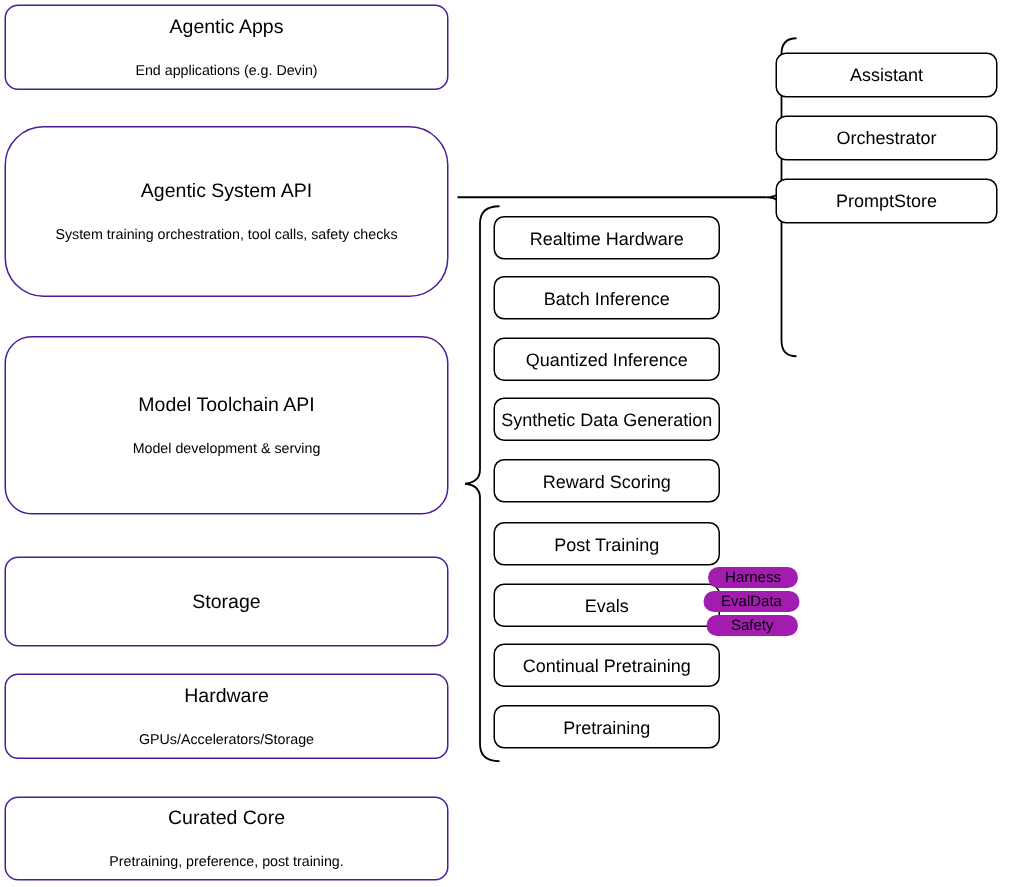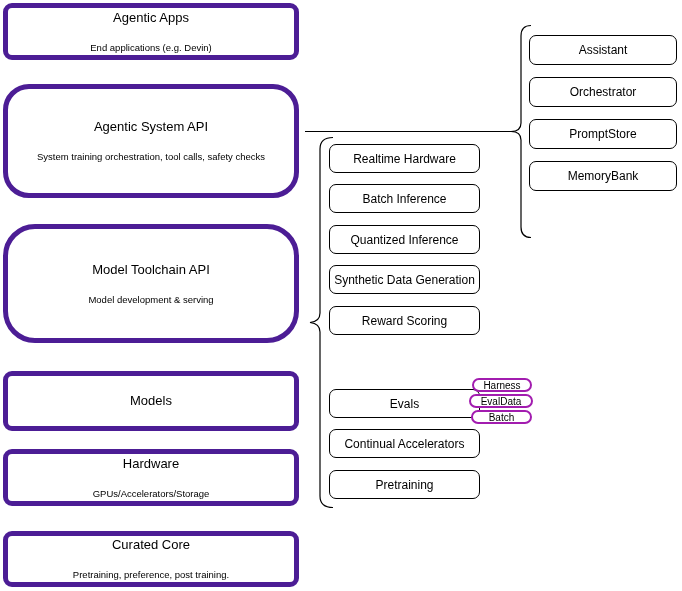--- a/index.html
+++ b/index.html
@@ -7,44 +7,44 @@
     position:relative;
     width:682px;height:591px;
     background:#fff;
     font-family:"Liberation Sans", sans-serif;
     color:#000;
     overflow:hidden;
   }
   .overlay{position:absolute;left:0;top:0;z-index:1;}
   .bigbox{
     position:absolute;left:3px;width:296px;
-    background:#fff;border:5px solid #4c1d95;
+    background:#fff;border:1px solid #4c1d95;
     box-sizing:border-box;
     display:flex;flex-direction:column;justify-content:center;align-items:center;
     gap:4px;z-index:2;text-align:center;
   }
   .bigbox .t{font-size:13px;line-height:16px;}
   .bigbox .s{font-size:9.5px;line-height:12px;margin-top:12px;}
   .mbox{
     position:absolute;left:329px;width:151px;height:29px;
     background:#fff;border:1px solid #000;border-radius:7px;
     box-sizing:border-box;
     display:flex;align-items:center;justify-content:center;
     font-size:12px;white-space:nowrap;z-index:2;
   }
   .rbox{
-    position:absolute;left:529px;width:148px;height:30px;
+    position:absolute;left:517px;width:148px;height:30px;
     background:#fff;border:1px solid #000;border-radius:7px;
     box-sizing:border-box;
     display:flex;align-items:center;justify-content:center;
     font-size:12px;white-space:nowrap;z-index:2;
   }
   .pill{
     position:absolute;height:14px;
-    background:#fff;border:2px solid #a21caf;border-radius:8px;
+    background:#fff;border:7px solid #a21caf;border-radius:8px;
     box-sizing:border-box;
     display:flex;align-items:center;justify-content:center;
     font-size:10px;white-space:nowrap;z-index:3;
   }
 </style>
 </head>
 <body>
 
 <div class="canvas">
 
@@ -57,50 +57,50 @@
   <div class="bigbox" style="top:3px;height:57px;border-radius:9px">
     <div class="t">Agentic Apps</div>
     <div class="s">End applications (e.g. Devin)</div>
   </div>
 
   <div class="bigbox" style="top:84px;height:114px;border-radius:26px">
     <div class="t">Agentic System API</div>
     <div class="s">System training orchestration, tool calls, safety checks</div>
   </div>
 
-  <div class="bigbox" style="top:224px;height:119px;border-radius:32px">
+  <div class="bigbox" style="top:224px;height:119px;border-radius:18px">
     <div class="t">Model Toolchain API</div>
     <div class="s">Model development &amp; serving</div>
   </div>
 
   <div class="bigbox" style="top:371px;height:60px;border-radius:9px">
-    <div class="t">Models</div>
+    <div class="t">Storage</div>
   </div>
 
   <div class="bigbox" style="top:449px;height:57px;border-radius:9px">
     <div class="t">Hardware</div>
     <div class="s">GPUs/Accelerators/Storage</div>
   </div>
 
   <div class="bigbox" style="top:531px;height:56px;border-radius:9px">
     <div class="t">Curated Core</div>
     <div class="s">Pretraining, preference, post training.</div>
   </div>
 
   <div class="mbox" style="top:144px">Realtime Hardware</div>
   <div class="mbox" style="top:184px">Batch Inference</div>
   <div class="mbox" style="top:225px">Quantized Inference</div>
   <div class="mbox" style="top:265px">Synthetic Data Generation</div>
   <div class="mbox" style="top:306px">Reward Scoring</div>
+  <div class="mbox" style="top:348px">Post Training</div>
   <div class="mbox" style="top:389px">Evals</div>
-  <div class="mbox" style="top:429px">Continual Accelerators</div>
+  <div class="mbox" style="top:429px">Continual Pretraining</div>
   <div class="mbox" style="top:470px">Pretraining</div>
 
   <div class="pill" style="left:472px;top:378px;width:60px">Harness</div>
   <div class="pill" style="left:469px;top:394px;width:64px">EvalData</div>
-  <div class="pill" style="left:471px;top:410px;width:61px">Batch</div>
+  <div class="pill" style="left:471px;top:410px;width:61px">Safety</div>
 
   <div class="rbox" style="top:35px">Assistant</div>
   <div class="rbox" style="top:77px">Orchestrator</div>
   <div class="rbox" style="top:119px">PromptStore</div>
-  <div class="rbox" style="top:161px">MemoryBank</div>
 
 </div>
 
 </body></html>

